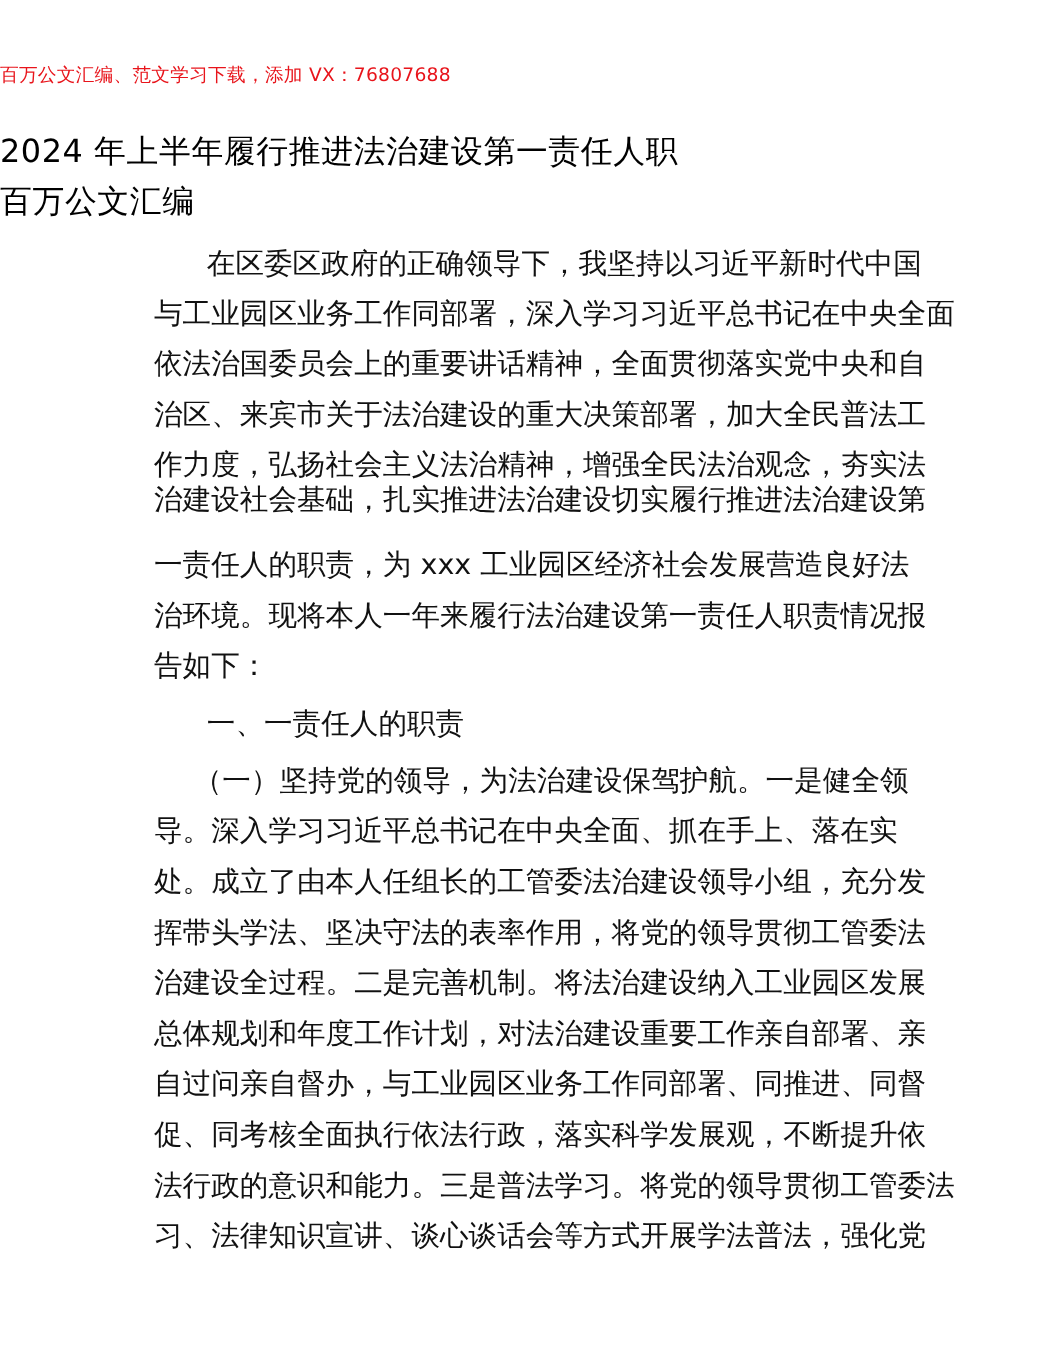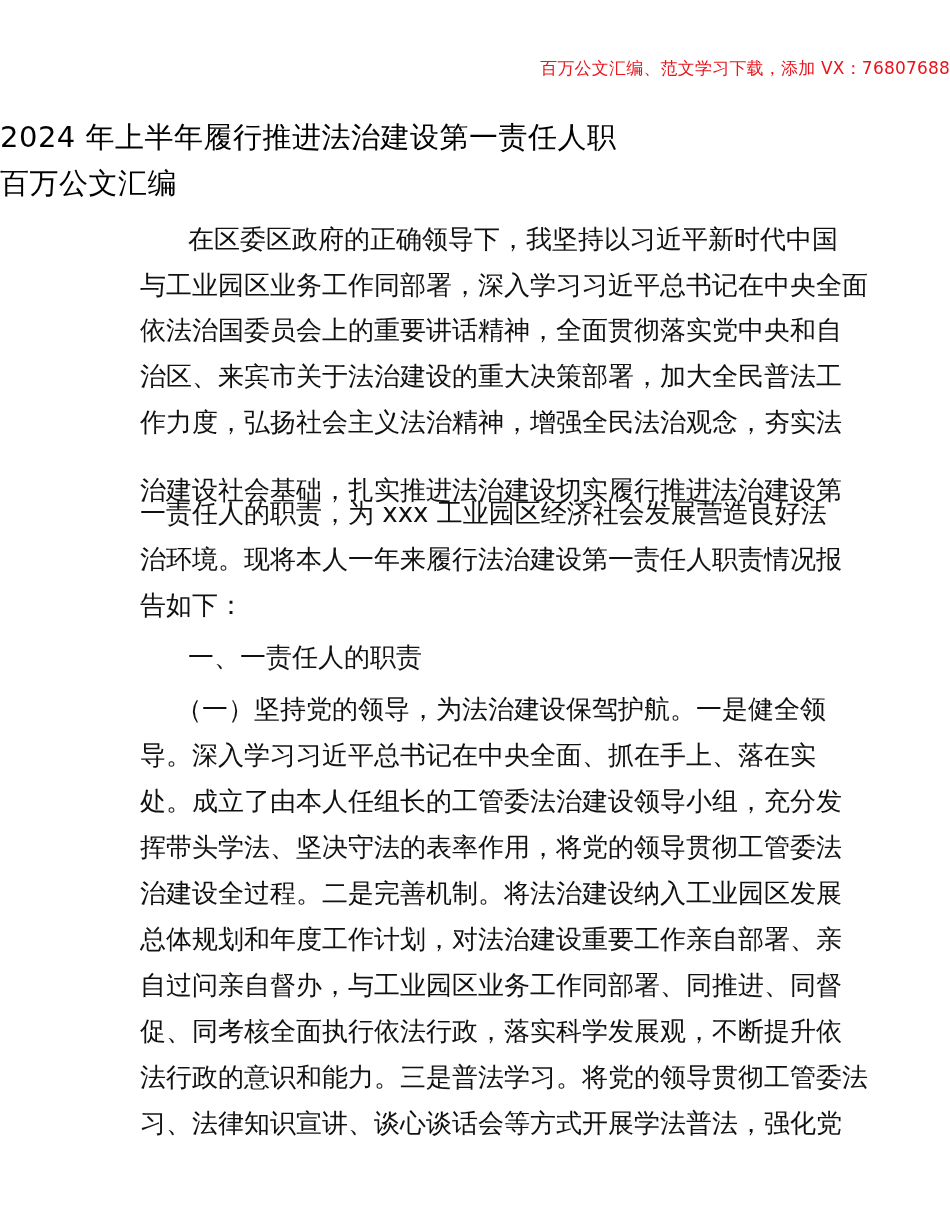--- a/index.html
+++ b/index.html
@@ -1,18 +1,18 @@
 <!DOCTYPE html>
 <html><head>
 <meta charset="utf-8">
 <style>
   html, body { margin: 0; padding: 0; background: #ffffff; }
   body { width: 950px; height: 1230px; position: relative; overflow: hidden;
          font-family: "DejaVu Sans", "Liberation Sans", sans-serif; color: #111; }
-  .banner { position: absolute; top: 57px; left: 0; width: 950px; text-align: right;
+  .banner { position: absolute; top: 57px; left: 0; width: 950px; text-align: left;
             font-size: 17px; color: #e8141b; letter-spacing: 0.2px; }
   .title { position: absolute; left: 0; width: 950px; text-align: left;
            font-size: 29px; color: #000; letter-spacing: 0.5px; }
   .title.l1 { top: 118px; }
   .title.l2 { top: 164px; }
   .line { position: absolute; left: 140px; width: 672px; font-size: 26px;
           color: #111; white-space: nowrap; letter-spacing: 0; }
   .indent { left: 188px; }
 </style>
 </head>
@@ -24,21 +24,21 @@
   <div class="title l1">2024 年上半年履行推进法治建设第一责任人职</div>
   <div class="title l2">百万公文汇编</div>
 </div>
 
 <div>
   <div class="line indent" style="top:222px">在区委区政府的正确领导下，我坚持以习近平新时代中国</div>
   <div class="line" style="top:268px">与工业园区业务工作同部署，深入学习习近平总书记在中央全面</div>
   <div class="line" style="top:313px">依法治国委员会上的重要讲话精神，全面贯彻落实党中央和自</div>
   <div class="line" style="top:359px">治区、来宾市关于法治建设的重大决策部署，加大全民普法工</div>
   <div class="line" style="top:405px">作力度，弘扬社会主义法治精神，增强全民法治观念，夯实法</div>
-  <div class="line" style="top:473px">治建设社会基础，扎实推进法治建设切实履行推进法治建设第</div>
+  <div class="line" style="top:437px">治建设社会基础，扎实推进法治建设切实履行推进法治建设第</div>
   <div class="line" style="top:496px">一责任人的职责，为 xxx 工业园区经济社会发展营造良好法</div>
   <div class="line" style="top:542px">治环境。现将本人一年来履行法治建设第一责任人职责情况报</div>
   <div class="line" style="top:567px; top:588px">告如下：</div>
   <div class="line indent" style="top:640px">一、一责任人的职责</div>
   <div class="line" style="top:692px; left:176px">（一）坚持党的领导，为法治建设保驾护航。一是健全领</div>
   <div class="line" style="top:738px">导。深入学习习近平总书记在中央全面、抓在手上、落在实</div>
   <div class="line" style="top:784px">处。成立了由本人任组长的工管委法治建设领导小组，充分发</div>
   <div class="line" style="top:830px">挥带头学法、坚决守法的表率作用，将党的领导贯彻工管委法</div>
   <div class="line" style="top:876px">治建设全过程。二是完善机制。将法治建设纳入工业园区发展</div>
   <div class="line" style="top:922px">总体规划和年度工作计划，对法治建设重要工作亲自部署、亲</div>

